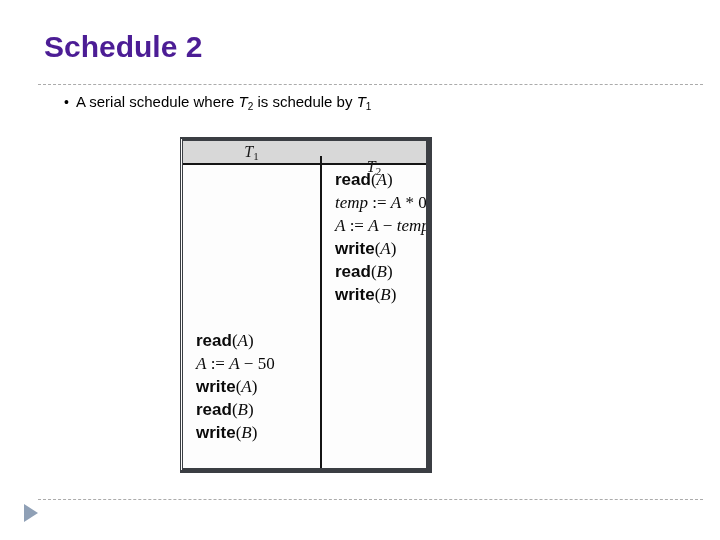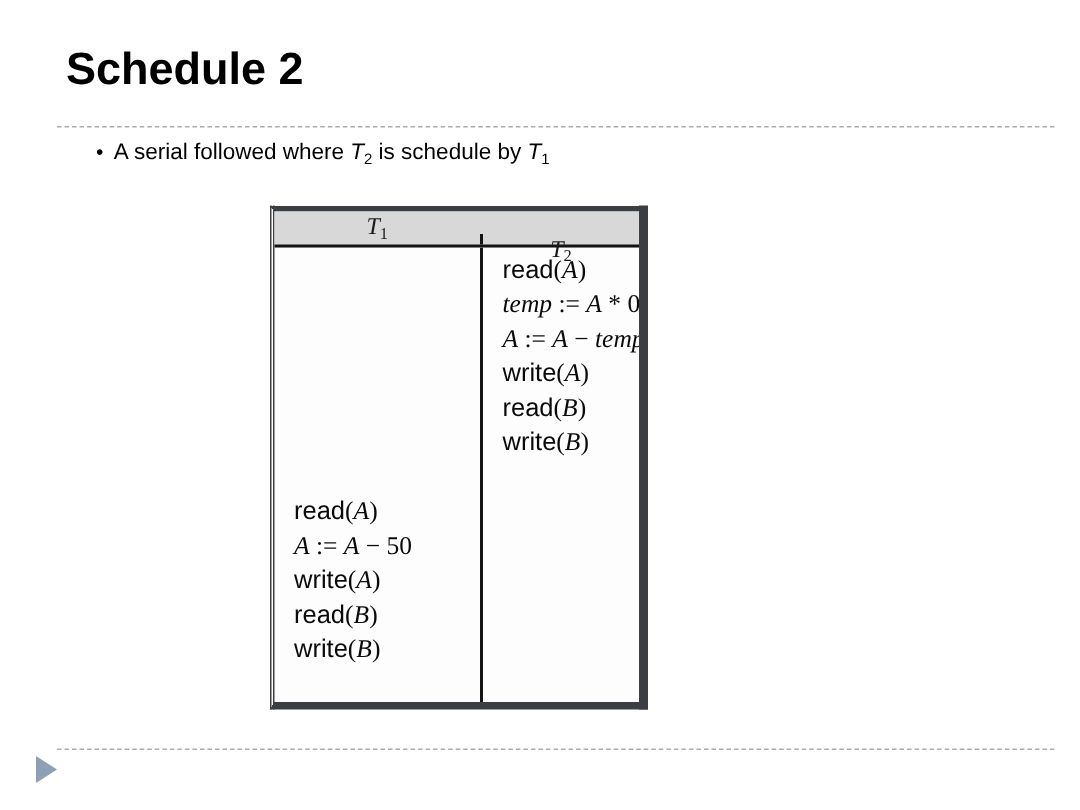--- a/index.html
+++ b/index.html
@@ -3,21 +3,21 @@
 <meta charset="utf-8">
 <style>
   html,body{margin:0;padding:0;}
   body{
     width:720px;height:540px;position:relative;background:#ffffff;
     font-family:"Liberation Sans",sans-serif;overflow:hidden;
   }
   .slide{position:absolute;inset:0;}
   .slide-title{
     position:absolute;left:44px;top:30px;margin:0;
-    font-size:30px;font-weight:700;color:#000000;letter-spacing:0px;
+    font-size:30px;font-weight:700;color:#4c1d95;letter-spacing:0px;
     font-family:"Liberation Sans",sans-serif;
   }
   .dash-line{
     position:absolute;left:38px;width:665px;height:0;
     border-top:1px dashed #ababab;
   }
   .dash-line.top{top:84px;}
   .dash-line.bottom{top:499px;}
   .bullet-line{
     position:absolute;left:64px;top:93px;font-size:15px;color:#000;
@@ -40,41 +40,41 @@
     flex:0 0 137px;text-align:center;line-height:22px;font-size:16px;color:#1a1a1a;
     font-family:"Liberation Serif",serif;font-style:italic;
   }
   .th .subscript{font-style:normal;font-size:11px;}
   .th.right{flex:1;border-left:2px solid #141414;margin-top:15px;}
   .tbody{display:flex;height:303px;overflow:hidden;}
   .col{box-sizing:border-box;overflow:hidden;}
   .col.t1{flex:0 0 137px;padding:164px 0 0 13px;}
   .col.t2{flex:1;border-left:2px solid #141414;padding:3px 0 0 13px;}
   .op-line{height:23px;line-height:23px;font-size:17px;white-space:nowrap;color:#0a0a0a;}
-  .seg-kw{font-family:"Liberation Sans",sans-serif;font-weight:normal;}
+  .seg-kw{font-family:"Liberation Sans",sans-serif;font-weight:bold;}
   .seg-it{font-family:"Liberation Serif",serif;font-style:italic;}
   .seg-rm{font-family:"Liberation Serif",serif;}
   
   .nav-triangle{
     position:absolute;left:24px;top:504px;width:0;height:0;
     border-top:9px solid transparent;border-bottom:9px solid transparent;
     border-left:14px solid #8fa0b6;
   }
 </style>
 </head>
 <body>
 
 <div class="slide">
 
   <h1 class="slide-title">Schedule 2</h1>
 
   <div class="dash-line top"></div>
 
   <div class="bullet-line">
-    <span class="bullet-marker">•</span><span class="bullet-text" id="bullet-text"><span class="seg-plain">A serial followed where </span><span class="var-T">T</span><sub class="subscript">2</sub><span class="seg-plain"> is schedule by </span><span class="var-T">T</span><sub class="subscript">1</sub></span>
+    <span class="bullet-marker">•</span><span class="bullet-text" id="bullet-text"><span class="seg-plain">A serial schedule where </span><span class="var-T">T</span><sub class="subscript">2</sub><span class="seg-plain"> is schedule by </span><span class="var-T">T</span><sub class="subscript">1</sub></span>
   </div>
 
   <div class="txn-table">
     <div class="thead">
       <div class="th" id="th-t1"><span class="seg-it">T</span><sub class="subscript">1</sub></div>
       <div class="th right" id="th-t2"><span class="seg-it">T</span><sub class="subscript">2</sub></div>
     </div>
     <div class="tbody">
       <div class="col t1" id="col-t1">
           <div class="op-line"><span class="seg-kw">read</span><span class="seg-rm">(</span><span class="seg-it">A</span><span class="seg-rm">)</span></div>

